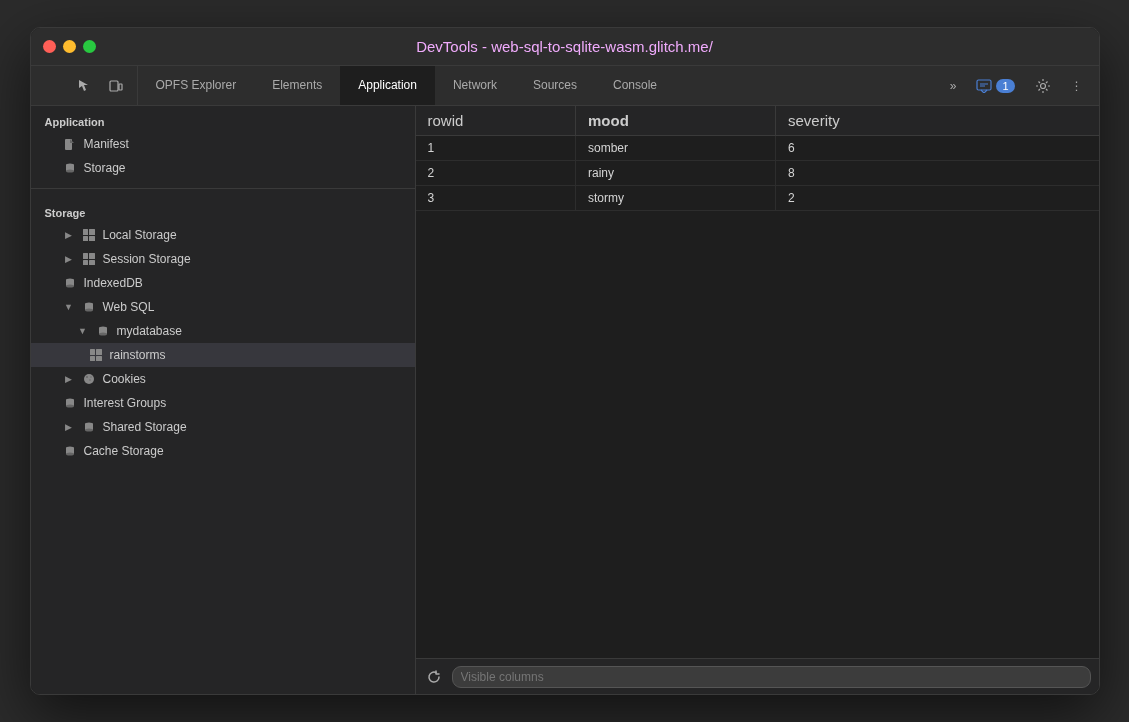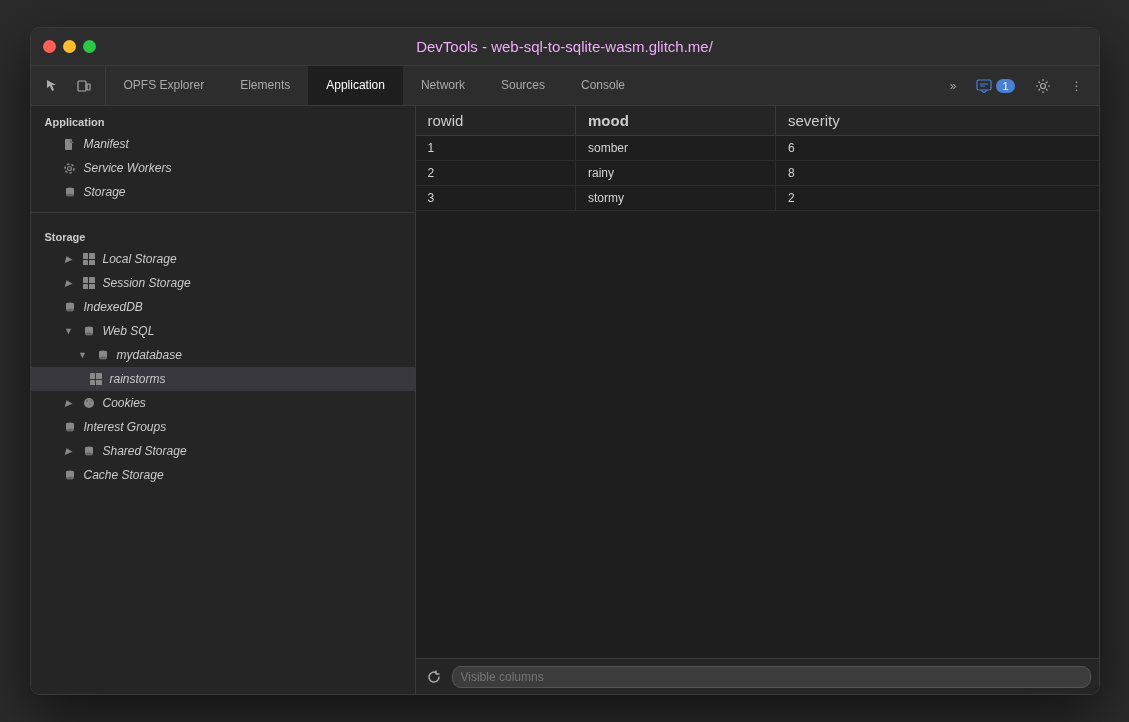--- a/index.html
+++ b/index.html
@@ -56,20 +56,21 @@
       color: #f0abfc;
     }
     
     .toolbar {
       background: #2d2d2d;
       height: 40px;
       display: flex;
       align-items: stretch;
       border-bottom: 1px solid #3a3a3a;
       flex-shrink: 0;
+      padding-left: 32px;
     }
     .toolbar-icons {
       display: flex;
       align-items: center;
       padding: 0 8px;
       gap: 6px;
       border-right: 1px solid #3a3a3a;
     }
     .toolbar-icon-btn {
       width: 26px;
@@ -148,21 +149,20 @@
       padding: 10px 14px 4px 14px;
       text-transform: none;
     }
     .sidebar-item {
       display: flex;
       align-items: center;
       padding: 3px 14px 3px 16px;
       cursor: pointer;
       gap: 7px;
       height: 24px;
-      font-style: italic;
     }
     .sidebar-item.active { background: #37373d; }
     .sidebar-item.indent1 { padding-left: 32px; }
     .sidebar-item.indent2 { padding-left: 46px; }
     .sidebar-item.indent3 { padding-left: 58px; }
     .sidebar-item-icon {
       width: 14px;
       height: 14px;
       display: flex;
       align-items: center;
@@ -359,29 +359,20 @@
       <div class="sidebar-item indent1">
         <div class="sidebar-item-icon">
           <svg width="11" height="13" viewBox="0 0 11 13" fill="none">
             <rect x="1" y="1" width="7" height="11" rx="1" fill="#888"></rect>
             <path d="M6 1 L10 5 L6 5 Z" fill="#666"></path>
           </svg>
         </div>
         <span class="sidebar-item-label">Manifest</span>
       </div>
 
-      <div class="sidebar-item indent1">
-        <div class="sidebar-item-icon">
-          <svg width="13" height="13" viewBox="0 0 13 13" fill="none">
-            <circle cx="6.5" cy="6.5" r="2" stroke="#888" stroke-width="1.2" fill="none"></circle>
-            <circle cx="6.5" cy="6.5" r="4.5" stroke="#888" stroke-width="1.5" fill="none" stroke-dasharray="2.5 2"></circle>
-          </svg>
-        </div>
-        <span class="sidebar-item-label">Service Workers</span>
-      </div>
 
       <div class="sidebar-item indent1">
         <div class="sidebar-item-icon">
           <svg width="12" height="12" viewBox="0 0 12 12" fill="none">
             <ellipse cx="6" cy="3" rx="4" ry="1.5" fill="#888"></ellipse>
             <rect x="2" y="3" width="8" height="6" fill="#888"></rect>
             <ellipse cx="6" cy="9" rx="4" ry="1.5" fill="#666"></ellipse>
           </svg>
         </div>
         <span class="sidebar-item-label">Storage</span>

